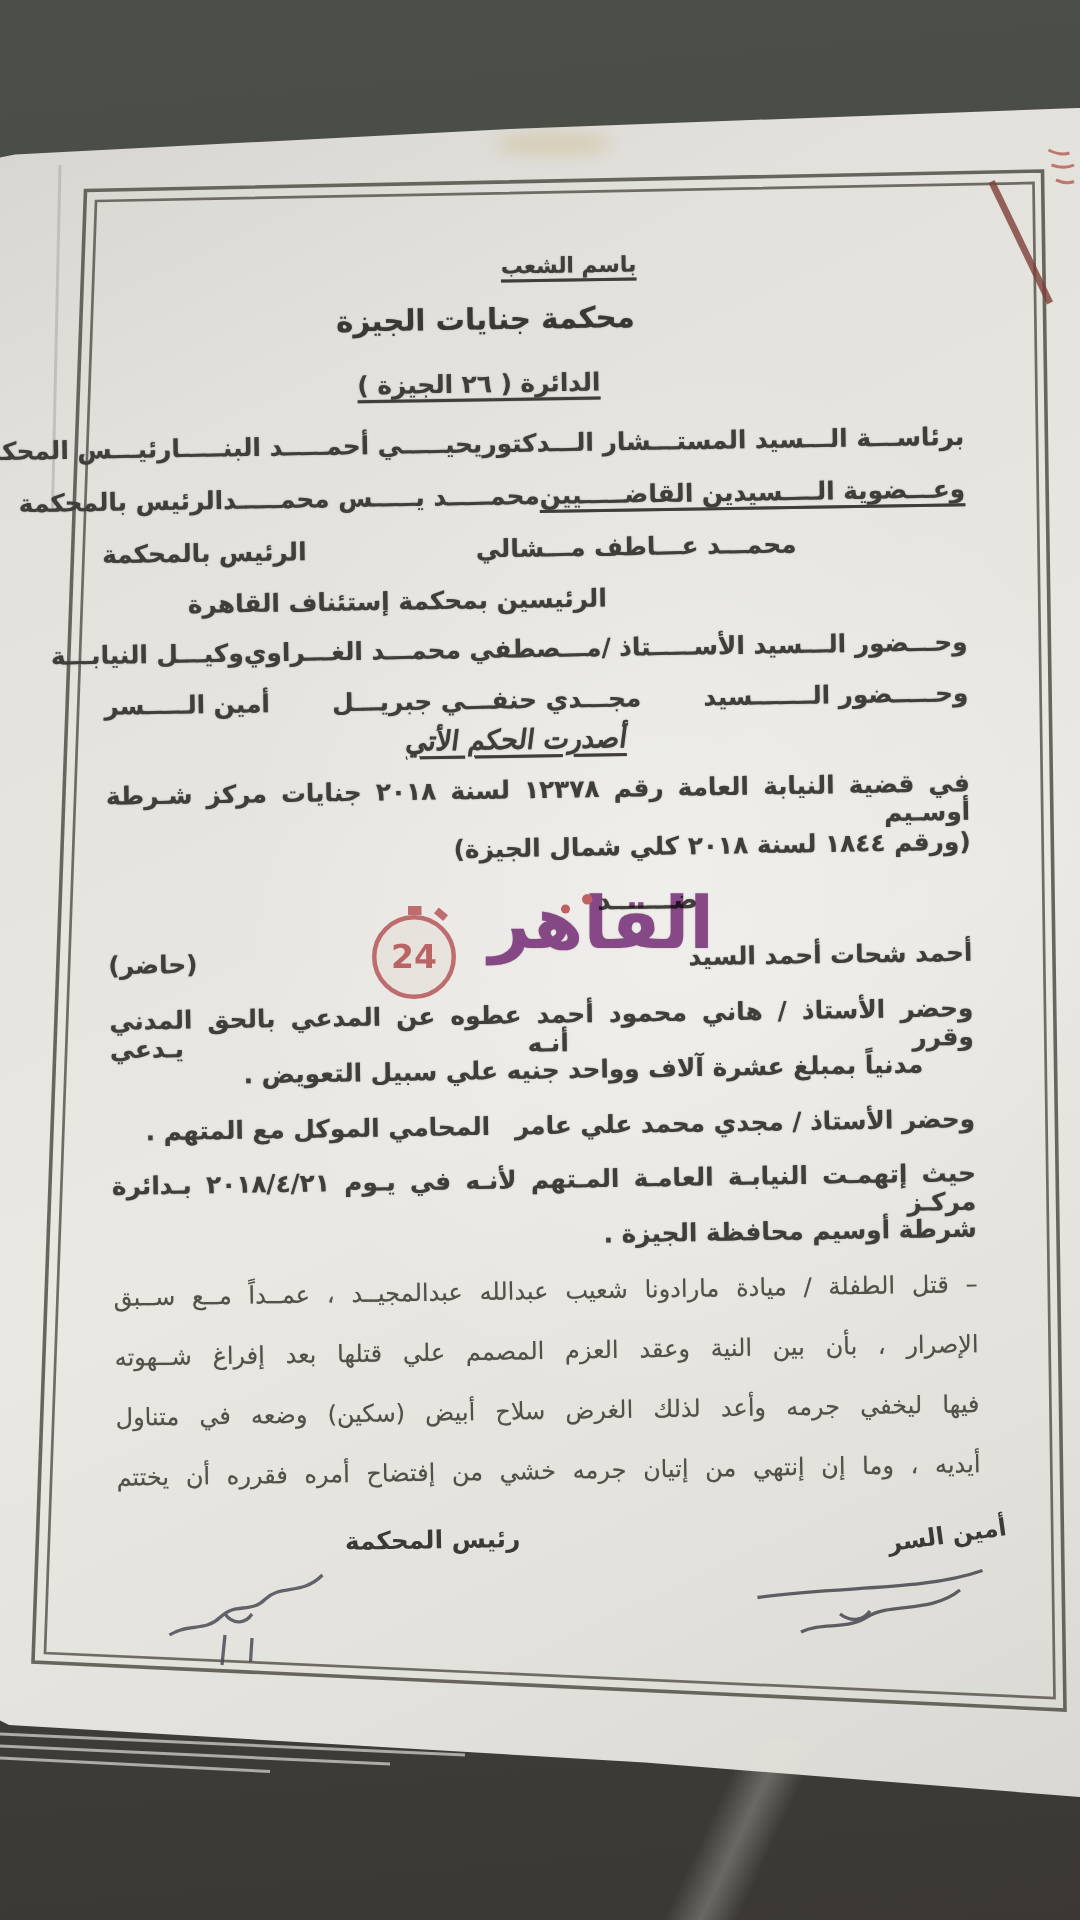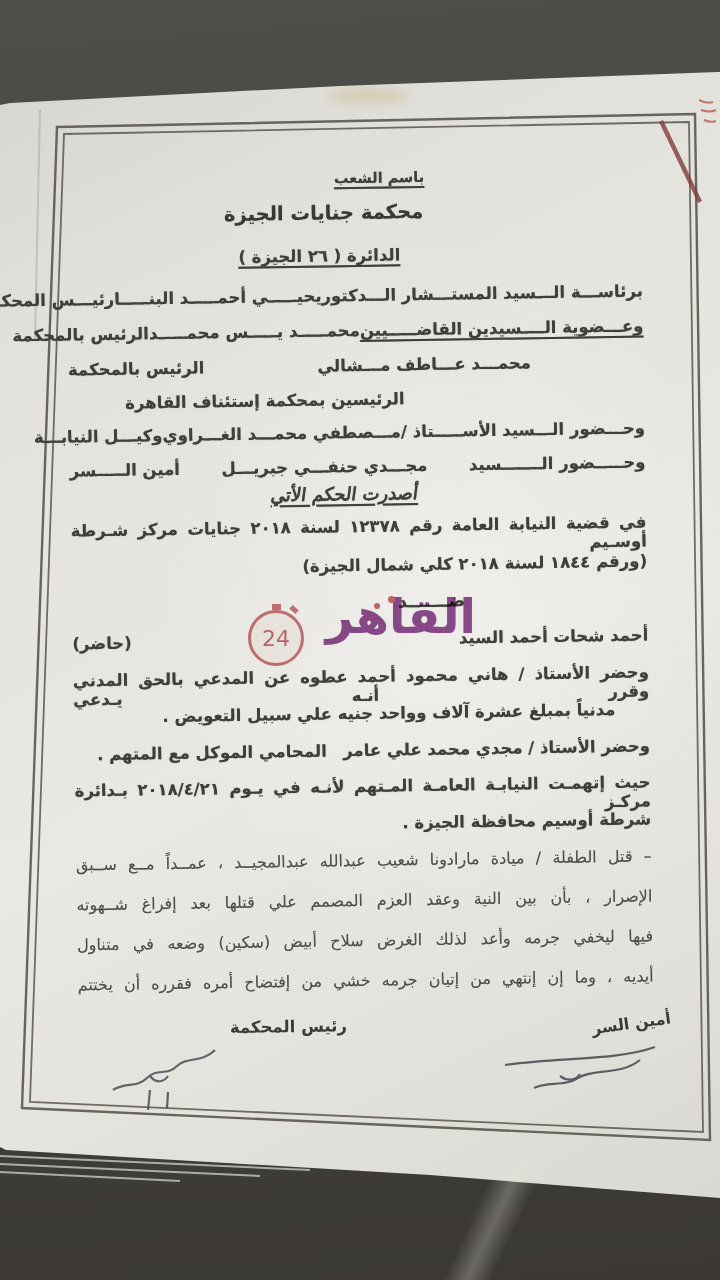--- a/index.html
+++ b/index.html
@@ -62,21 +62,21 @@
   .acc2{top:814px;}
   .charge{font-weight:400;color:#53504a;text-shadow:0 0 .5px rgba(80,76,70,.5);font-size:16px;}
   .ch1{top:851px;} .ch2{top:891px;} .ch3{top:931px;} .ch4{top:971px;}
   .sig-left{position:absolute;left:150px;top:1016px;width:120px;text-align:center;font-weight:bold;font-size:16.5px;color:#3c3a36;}
   .sig-right{position:absolute;left:508px;top:1018px;width:90px;text-align:center;font-weight:bold;font-size:16px;color:#3c3a36;transform:rotate(-7deg);}
   
   .watermark{position:absolute;left:246px;top:594px;width:230px;height:92px;opacity:.78;mix-blend-mode:multiply;pointer-events:none;}
   .wm-text{position:absolute;right:0;top:-6px;font-size:48px;font-weight:bold;color:#701a75;direction:rtl;letter-spacing:-2px;text-shadow:0 0 1px rgba(130,125,118,.6);}
   .wm-badge{position:absolute;left:2px;top:16px;width:50px;height:50px;border:3.5px solid #c05156;border-radius:50%;
     background:rgba(248,238,235,.55);display:flex;align-items:center;justify-content:center;
-    font-size:22px;font-weight:normal;color:#bd4348;}
+    font-size:22px;font-weight:bold;color:#bd4348;}
   .wm-badge::before{content:"";position:absolute;top:-9px;left:21px;width:9px;height:6px;background:#c05156;}
   .wm-badge::after{content:"";position:absolute;top:-6px;left:39px;width:8px;height:5px;background:#c05156;transform:rotate(40deg);}
   .wm-dot{position:absolute;border-radius:50%;background:#c23d42;}
   .wm-dot.d1{left:142px;top:2px;width:7px;height:7px;}
   .wm-dot.d2{left:128px;top:9px;width:6px;height:6px;}
 </style>
 </head>
 <body>
 
 <div class="paper">

